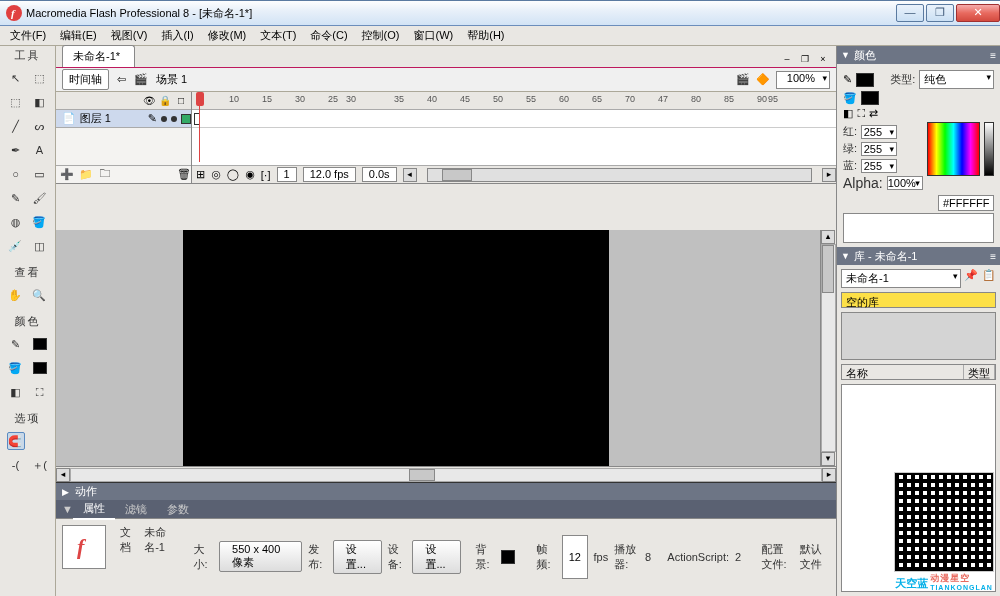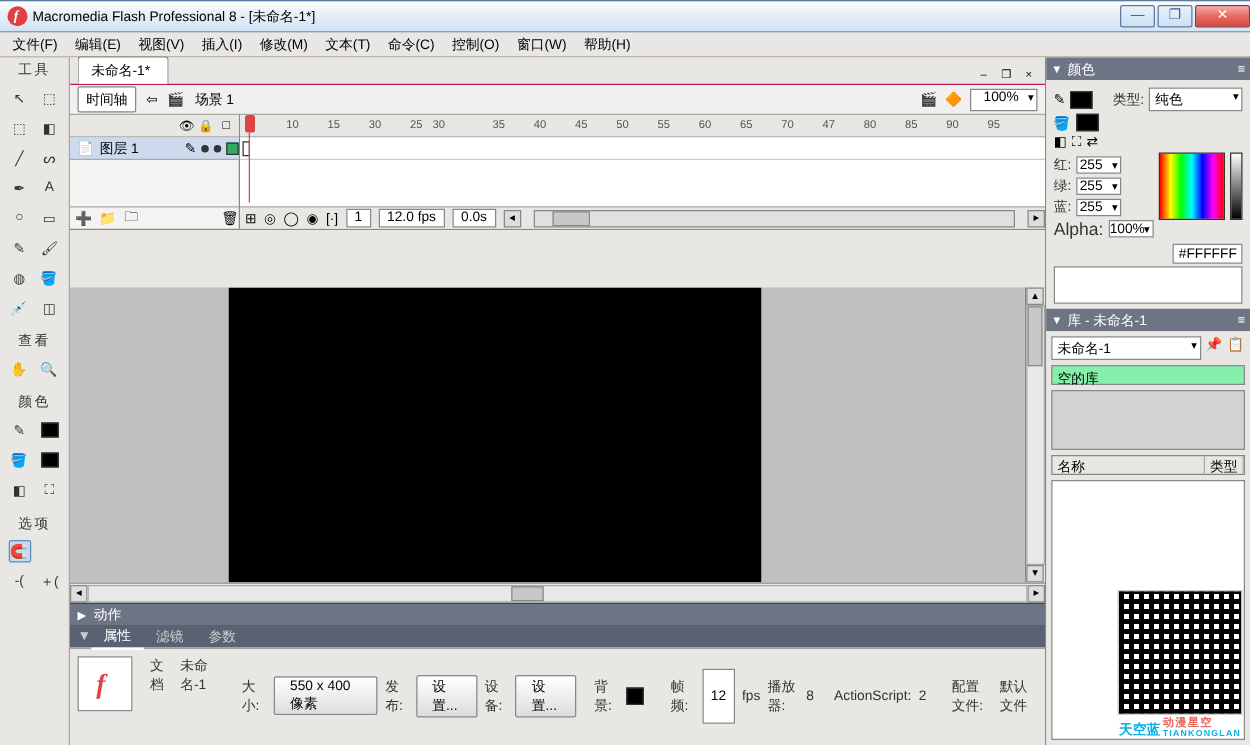--- a/index.html
+++ b/index.html
@@ -101,21 +101,21 @@
 .dropdown{border:1px solid #888;background:#fff;padding:1px 14px 1px 4px;position:relative;flex:1;}
 .dropdown::after{content:"▾";position:absolute;right:2px;top:1px;font-size:9px;}
 .numfield{width:36px;border:1px solid #888;background:#fff;text-align:right;padding-right:14px;position:relative;}
 .numfield::after{content:"▾";position:absolute;right:2px;top:1px;font-size:9px;}
 .hue{width:66px;height:54px;background:linear-gradient(to right,#f00,#ff0,#0f0,#0ff,#00f,#f0f,#f00);border:1px solid #333;}
 .grad{width:12px;height:54px;background:linear-gradient(#fff,#000);border:1px solid #333;}
 .hexfield{border:1px solid #888;background:#fff;padding:1px 4px;width:56px;}
 .whitebox{height:30px;background:#fff;border:1px solid #888;margin-top:2px;}
 .libbody{flex:1;background:#e9e7e3;padding:4px;display:flex;flex-direction:column;gap:4px;}
 .libdrop{display:flex;gap:4px;}
-.liblist{background:#86efac;border:1px solid #888;padding:2px 4px;height:16px;}
+.liblist{background:#fde047;border:1px solid #888;padding:2px 4px;height:16px;}
 .libpreview{height:48px;background:#d4d4d4;border:1px solid #888;}
 .libcols{height:16px;background:#e9e7e3;border:1px solid #888;display:flex;}
 .libcols span{padding:1px 4px;border-right:1px solid #aaa;}
 
 
 .watermark{position:absolute;right:6px;bottom:4px;display:flex;flex-direction:column;align-items:center;gap:2px;}
 .qr{width:100px;height:100px;background:#fff;border:1px solid #ccc;background-image:repeating-linear-gradient(0deg,#000 0 4px,#fff 4px 8px),repeating-linear-gradient(90deg,#000 0 4px,transparent 4px 8px);background-blend-mode:multiply;}
 .brand{font-size:13px;color:#06b0e8;font-weight:bold;display:flex;align-items:center;gap:2px;}
 .brand .sub{font-size:9px;color:#e86a5f;letter-spacing:1px;}
 </style>
@@ -250,21 +250,21 @@
           <span class="tick" style="left: 268px;">45</span>
           <span class="tick" style="left: 301px;">50</span>
           <span class="tick" style="left: 334px;">55</span>
           <span class="tick" style="left: 367px;">60</span>
           <span class="tick" style="left: 400px;">65</span>
           <span class="tick" style="left: 433px;">70</span>
           <span class="tick" style="left: 466px;">47</span>
           <span class="tick" style="left: 499px;">80</span>
           <span class="tick" style="left: 532px;">85</span>
           <span class="tick" style="left: 565px;">90</span>
-          <span class="tick" style="left: 598px;">95</span>
+          <span class="tick" style="left: 576px;">95</span>
         </div>
       <div class="framecanvas">
           <div class="kf"></div>
         </div>
       <div class="framerest"></div>
       <div class="playhead"></div>
       <div class="tl-foot">
         <span>⊞</span>
         <span>◎</span>
         <span>◯</span>

